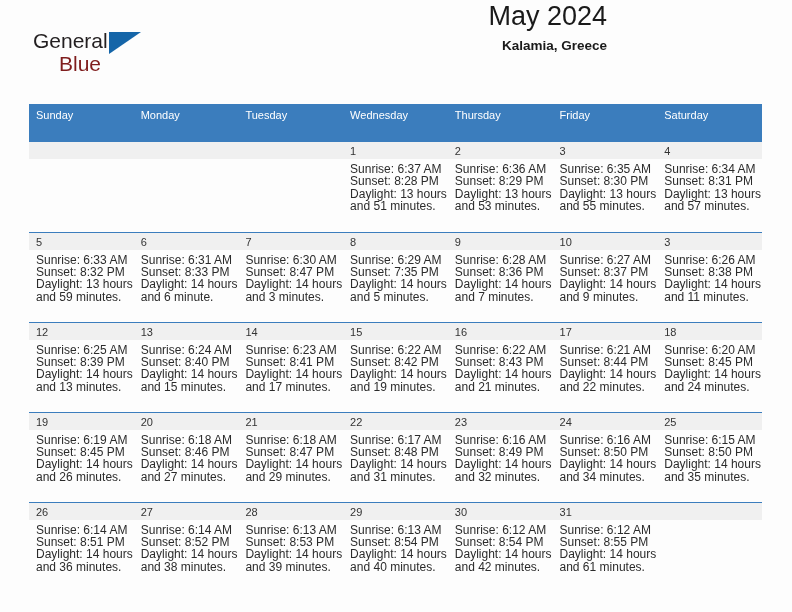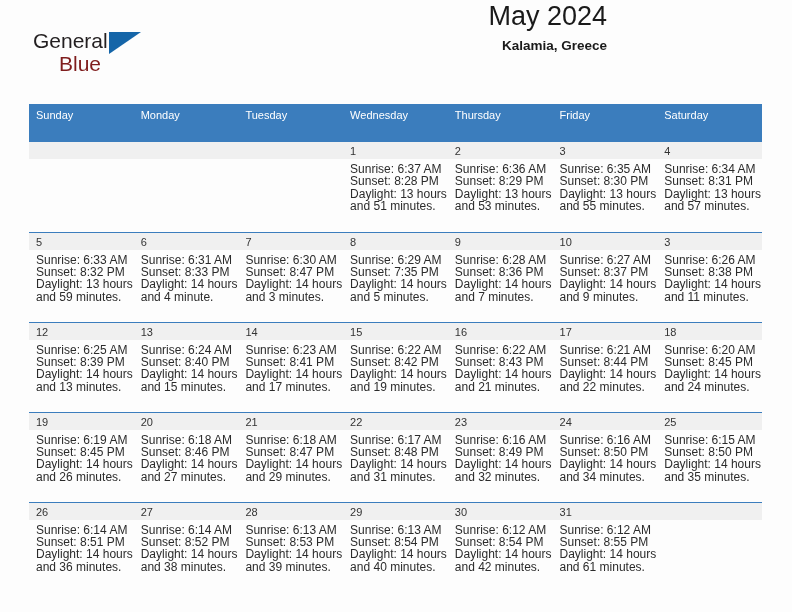--- a/index.html
+++ b/index.html
@@ -227,21 +227,21 @@
                 <div>Daylight: 13 hours</div>
                 <div>and 59 minutes.</div>
               </div>
             </td>
             <td class="">
               <div class="daynum">6</div>
               <div class="details">
                 <div>Sunrise: 6:31 AM</div>
                 <div>Sunset: 8:33 PM</div>
                 <div>Daylight: 14 hours</div>
-                <div>and 4 minute.</div>
+                <div>and 6 minute.</div>
               </div>
             </td>
             <td class="">
               <div class="daynum">7</div>
               <div class="details">
                 <div>Sunrise: 6:30 AM</div>
                 <div>Sunset: 8:47 PM</div>
                 <div>Daylight: 14 hours</div>
                 <div>and 3 minutes.</div>
               </div>

